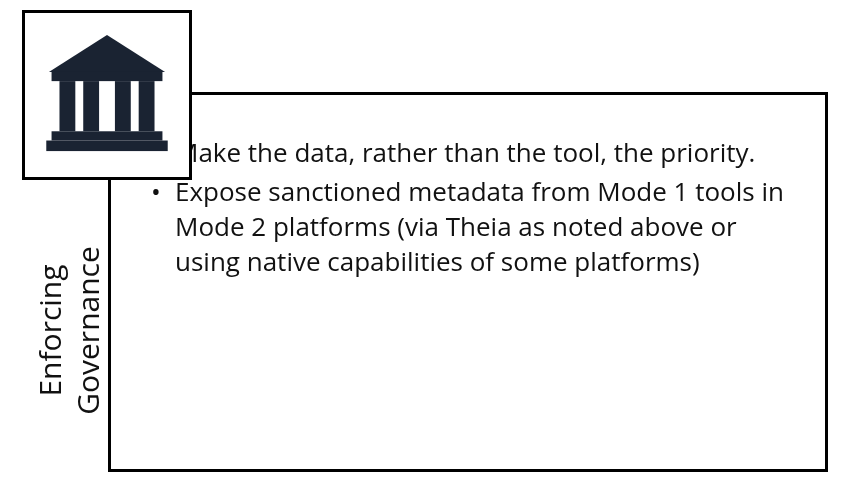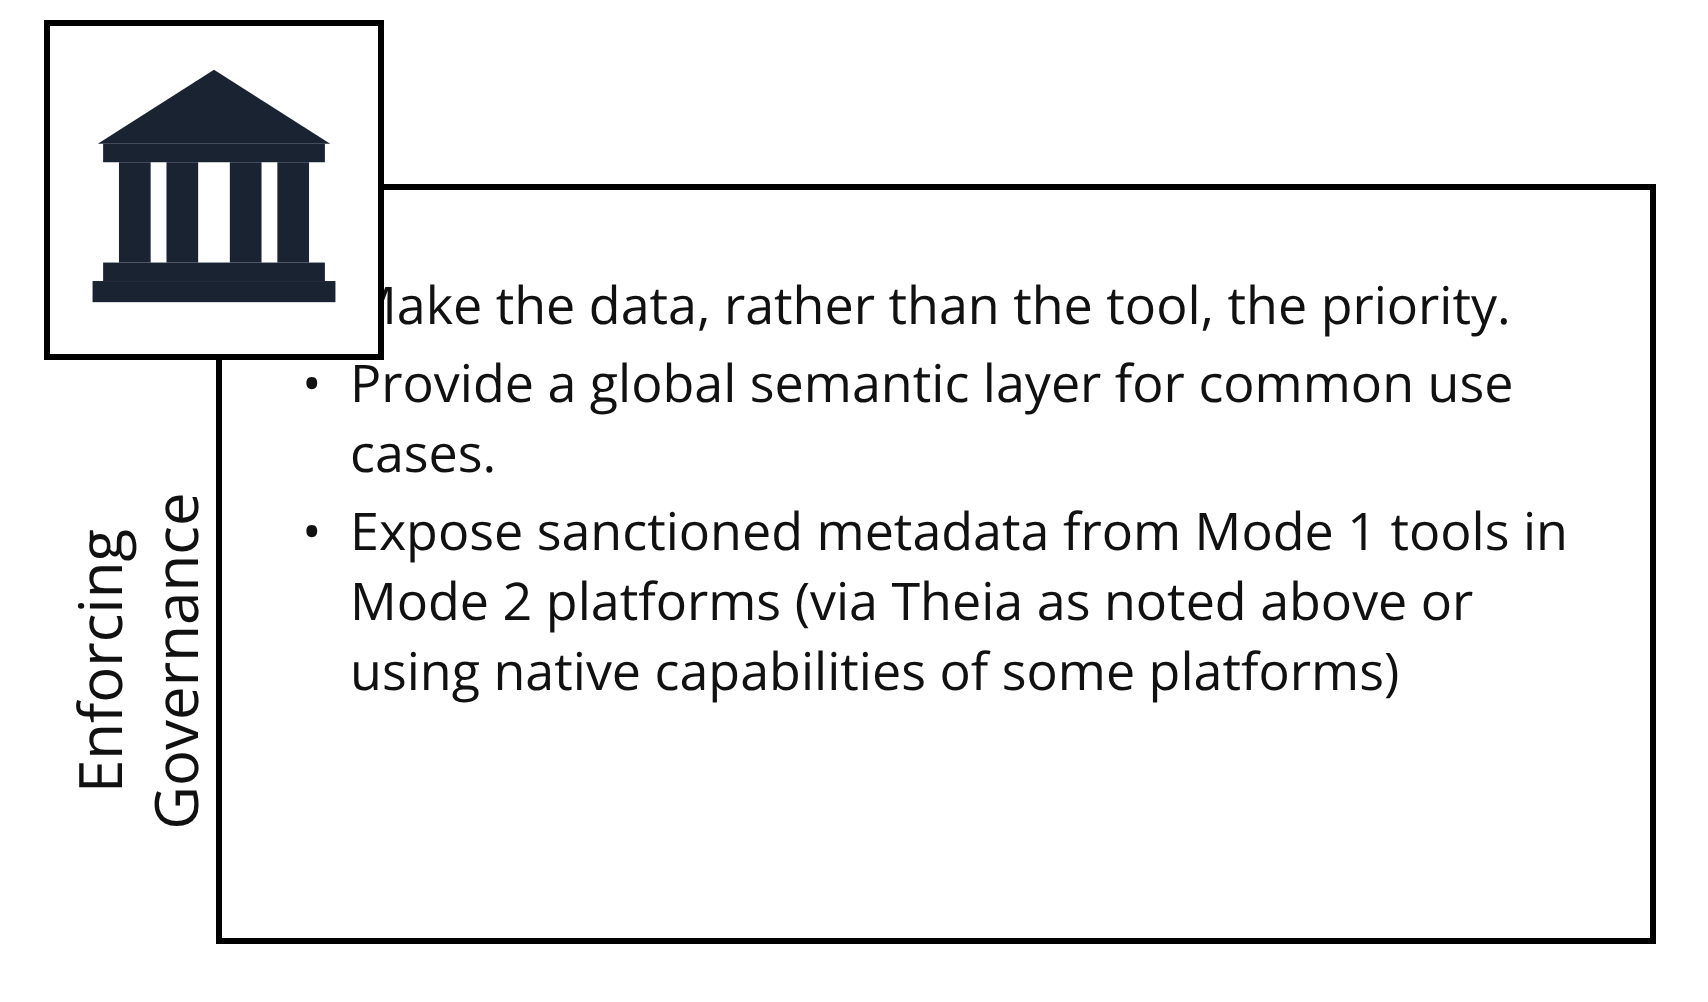--- a/index.html
+++ b/index.html
@@ -95,16 +95,15 @@
 <div class="side-label">
   <div class="side-label-text">
     <span>Enforcing</span><br>
     <span>Governance</span>
   </div>
 </div>
 
 <div class="callout-box">
   <ul class="bullet-list">
     <li>Make the data, rather than the tool, the priority.</li>
-    <li>Provide a global semantic layer for common use cases.</li>
     <li>Expose sanctioned metadata from Mode 1 tools in Mode 2 platforms (via Theia as noted above or using native capabilities of some platforms)</li>
   </ul>
 </div>
 
 </body></html>

